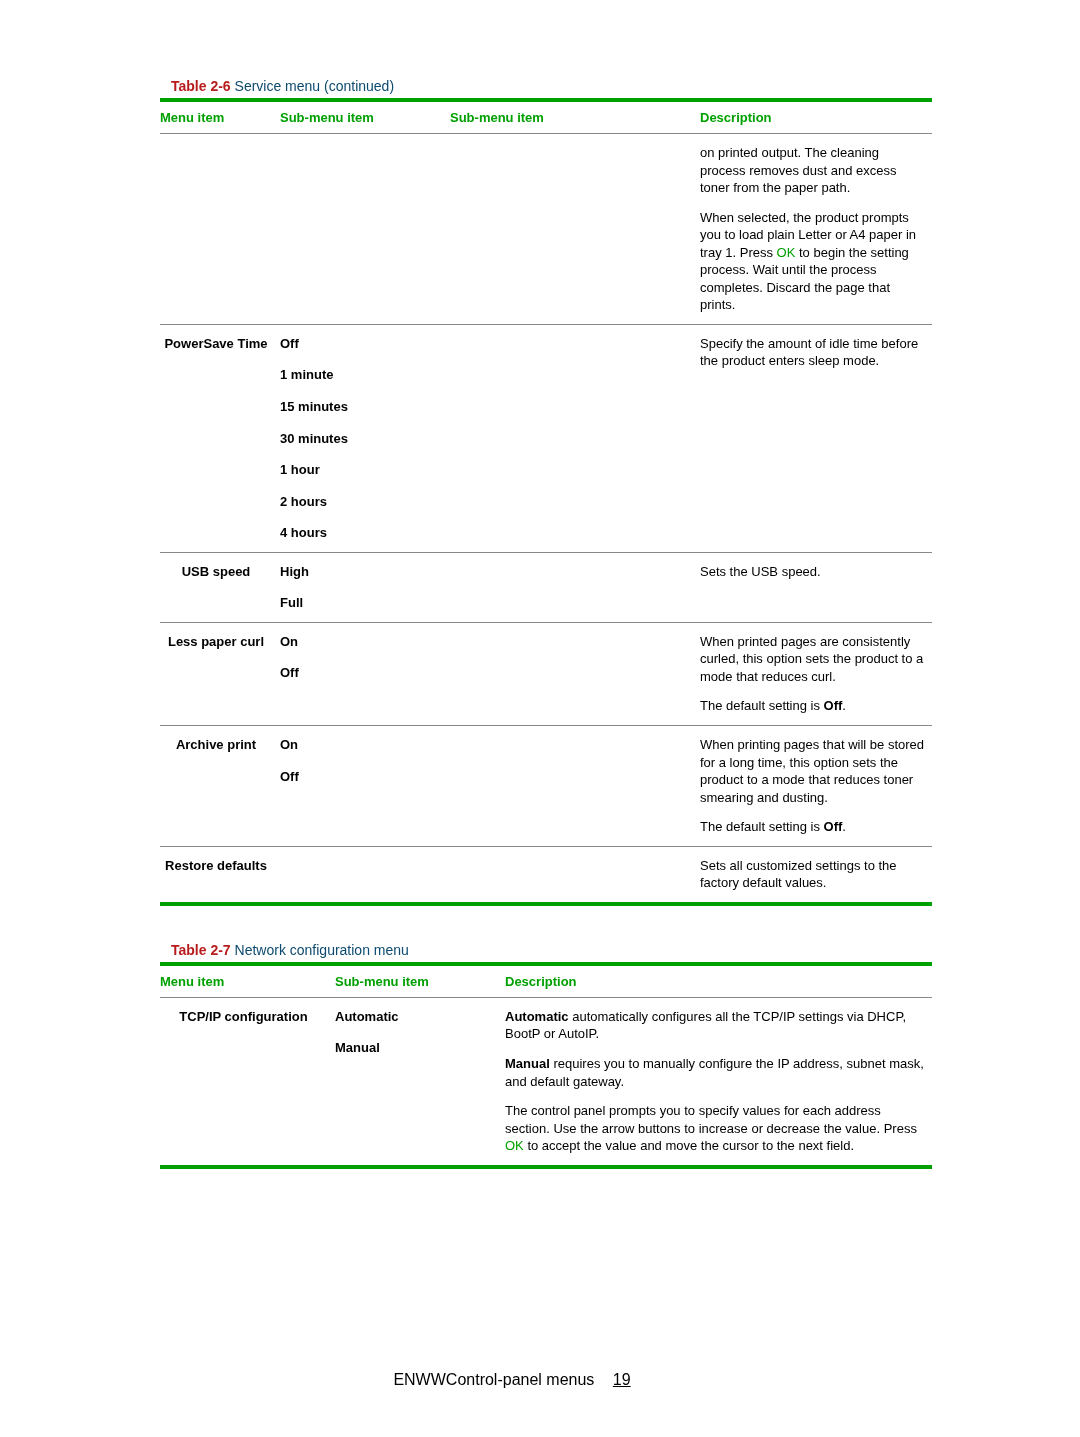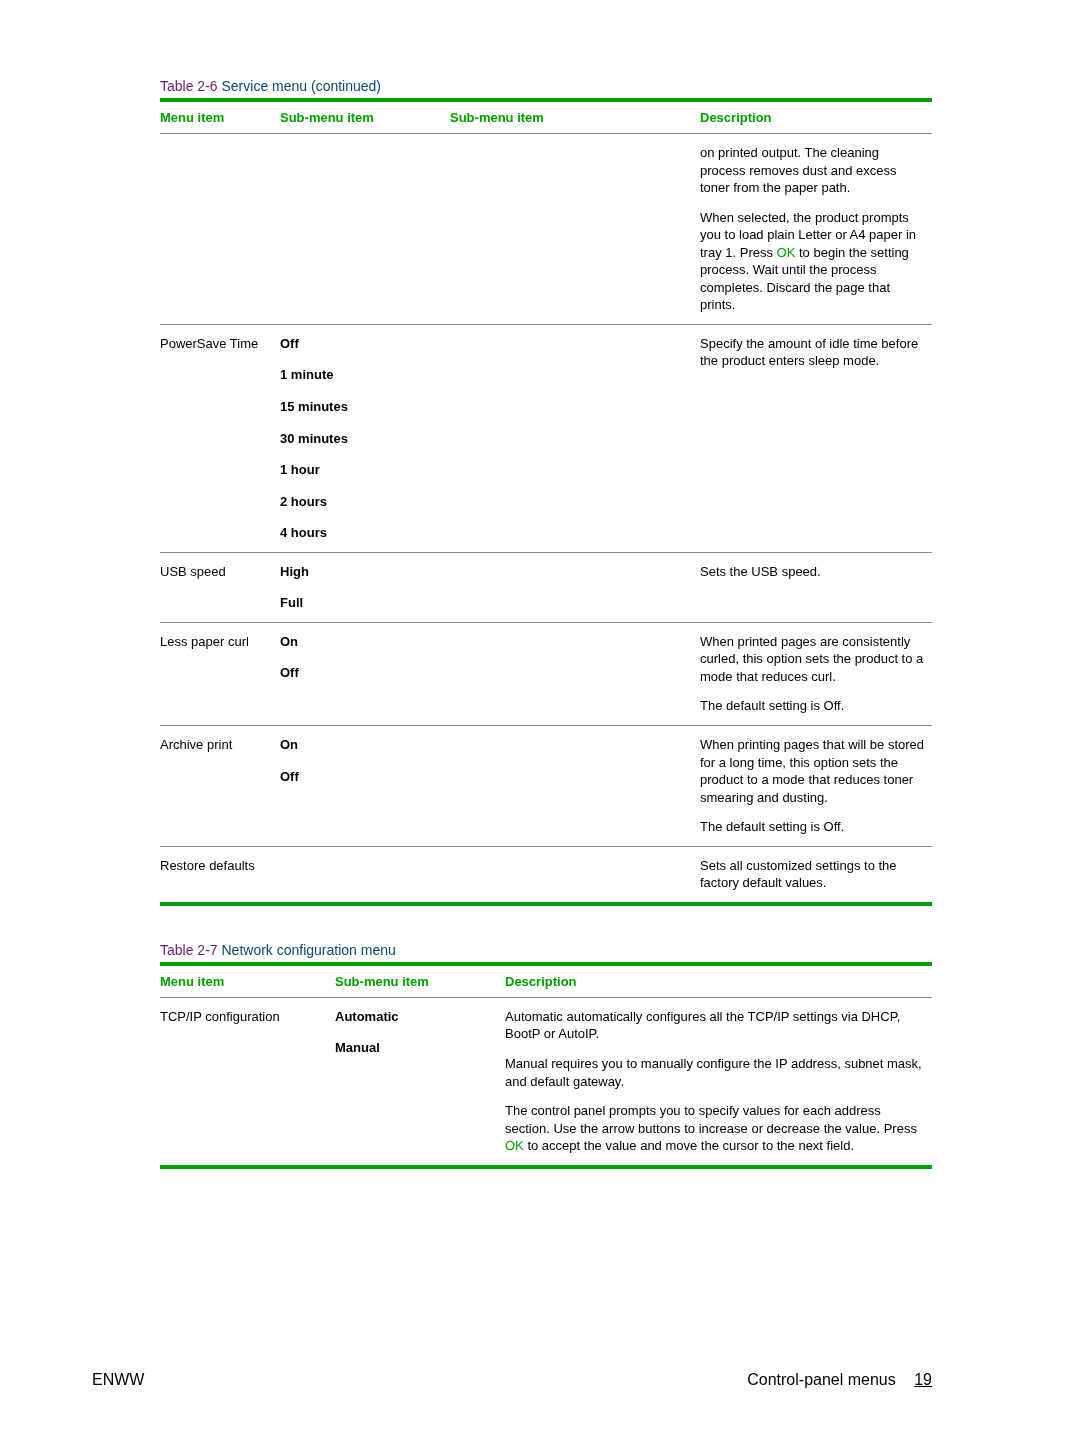--- a/index.html
+++ b/index.html
@@ -14,21 +14,21 @@
     height: 1437px;
     position: relative;
     padding: 78px 148px 0 160px;
     box-sizing: border-box;
   }
   .green{ color:#00a000;margin-top:16px; }
   .caption{
     font-size:14px;
     margin:0 0 4px 0;
   }
-  .caption .num{ color:#701a75; font-weight:normal; }
+  .caption .num{ color:#b91c1c; font-weight:bold;margin-left:11px; }
   .caption .title{ color:#0c4a6e; font-weight:normal; }
 
   table.menu{
     width:100%;
     border-collapse:collapse;
     border-top:4px solid #00a000;
     border-bottom:4px solid #00a000;
   }
   table.menu th{
     text-align:left;
@@ -40,35 +40,35 @@
     vertical-align:top;
   }
   table.menu td{
     padding:10px 8px 10px 0;
     vertical-align:top;
     font-size:13px;
     line-height:1.35;
     border-bottom:1px solid #888;
   }
   table.menu tr.last td{ border-bottom:none; }
-  .b{ font-weight:normal; }
+  .b{ font-weight:bold;text-align:center; }
   .opt{ font-weight:bold; margin:0 0 14px 0; }
   .opt:last-child{ margin-bottom:0; }
   .para{ margin:0 0 12px 0; }
   .para:last-child{ margin-bottom:0; }
 
   .section-gap{ height:36px; }
 
   .footer{
     position:absolute;
     left:92px;
     right:148px;
     bottom:48px;
     display:flex;
-    justify-content:space-between;
+    justify-content:center;
     font-size:16px;
     color:#000;
   }
   .footer .page-num{ margin-left:14px;text-decoration:underline; }
 
   
   .t1 col.c1{ width:120px;}
   .t1 col.c2{ width:170px;}
   .t1 col.c3{ width:250px;}
   .t1 col.c4{ }

